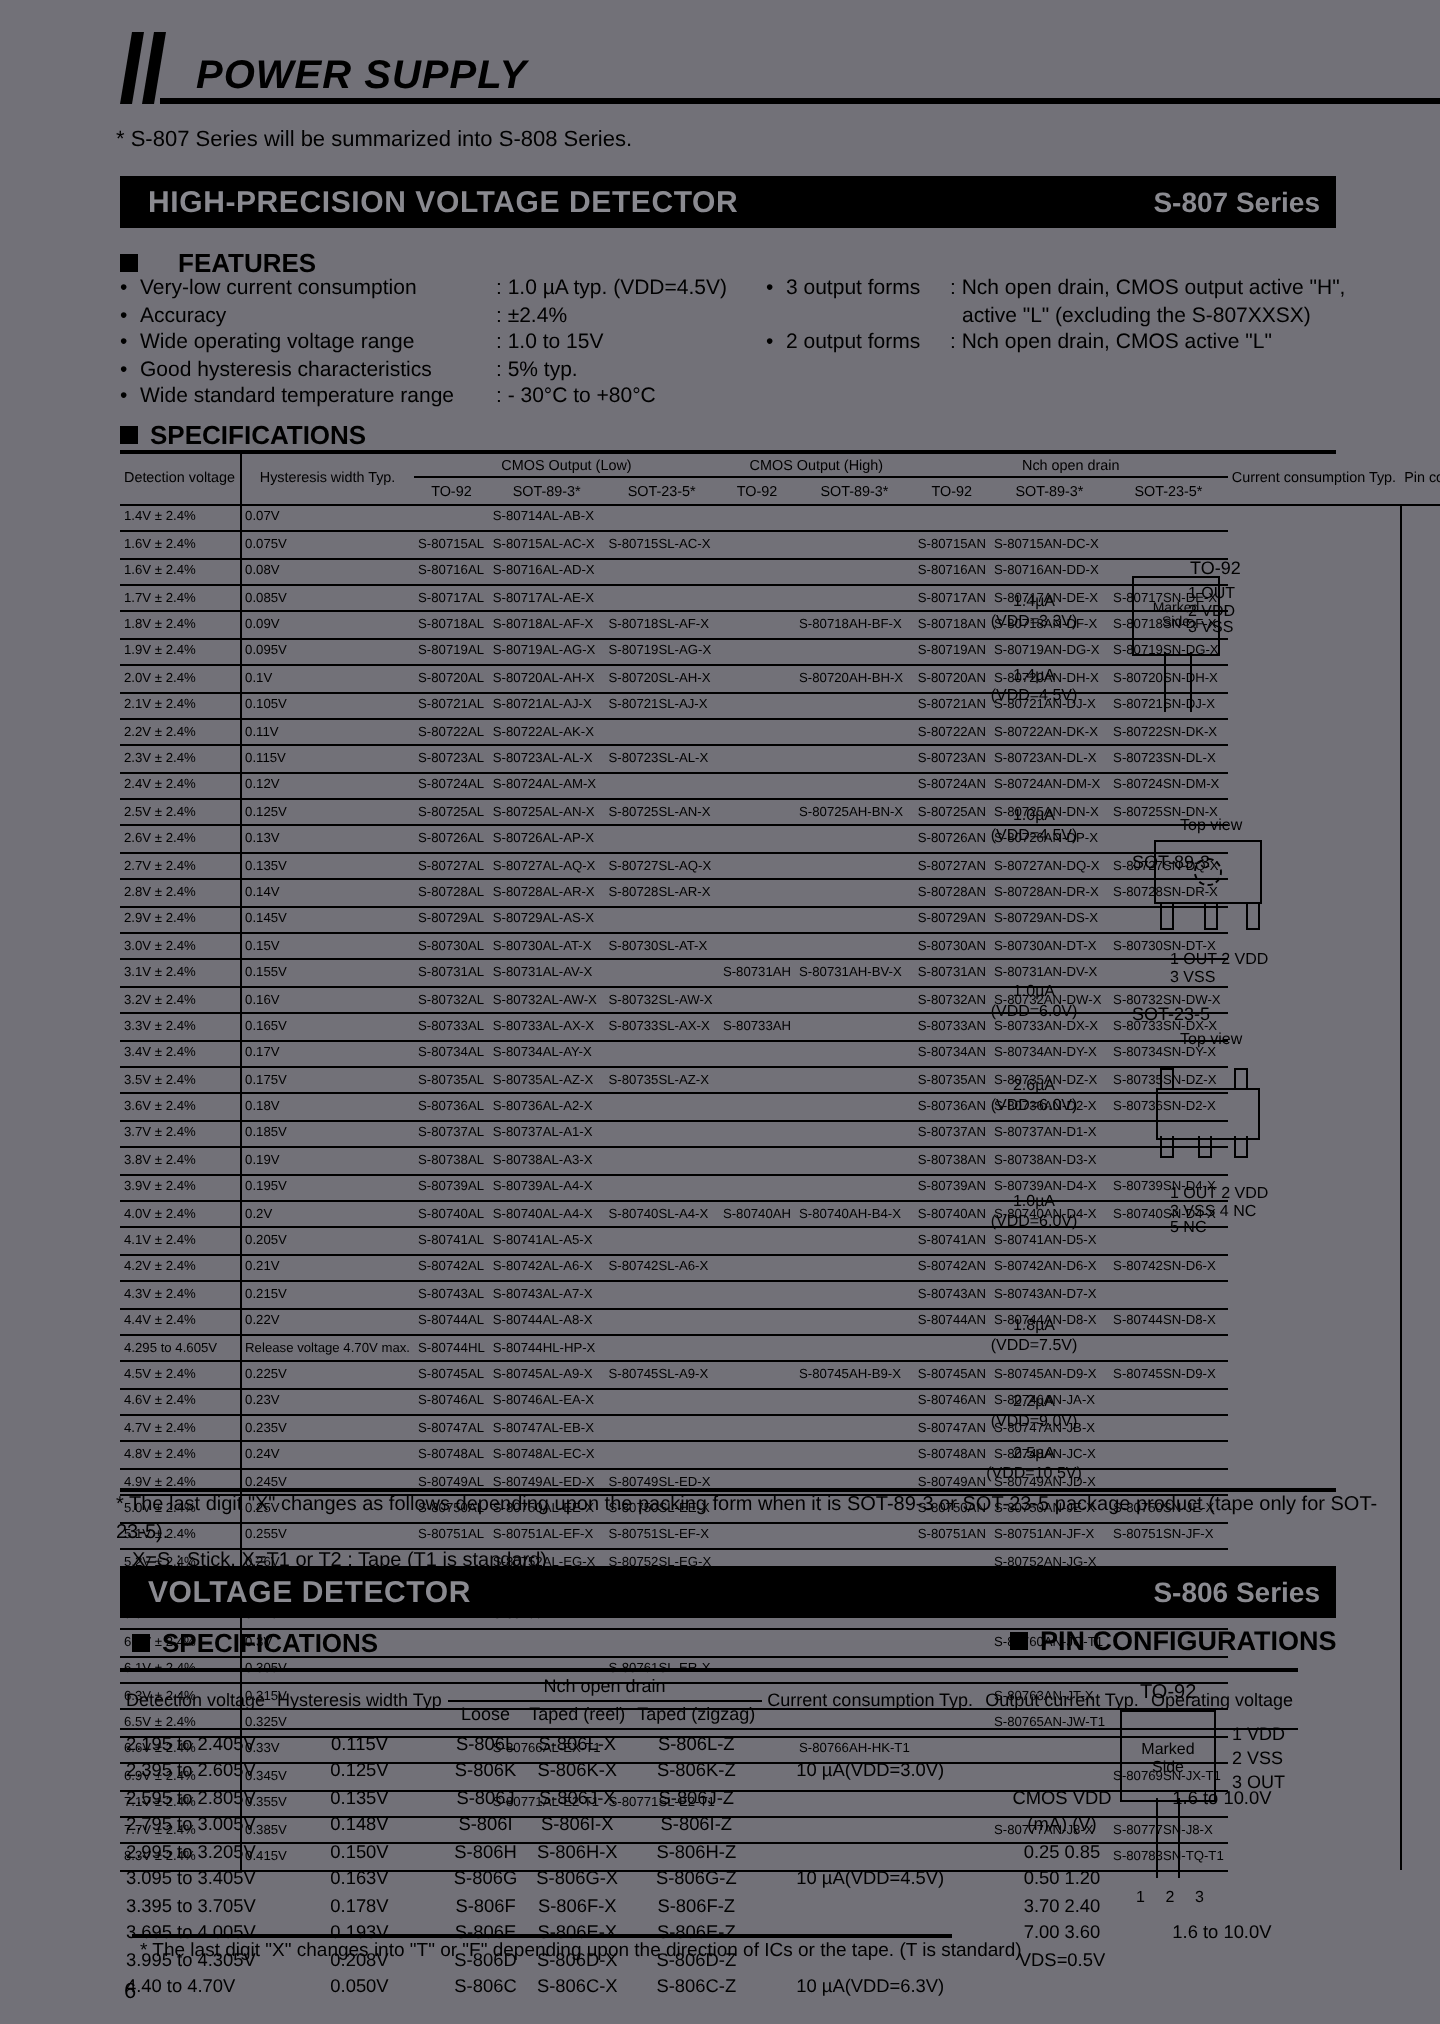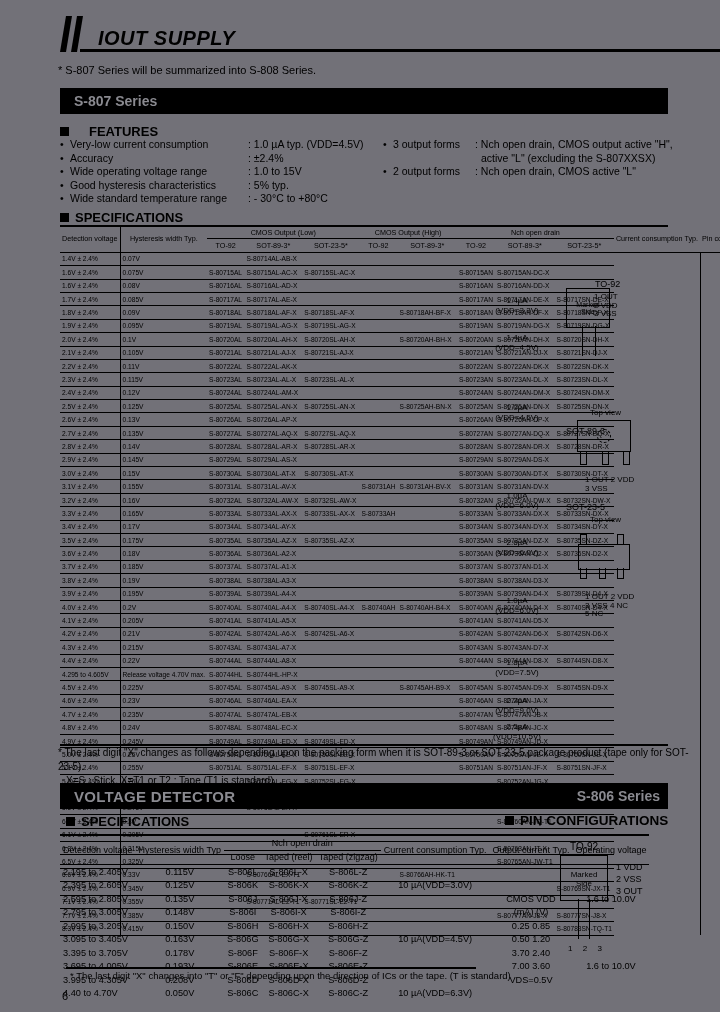--- a/index.html
+++ b/index.html
@@ -39,25 +39,26 @@
   .page-no { left:62px; top:990px; font-size:11px; }
   .hline { background:#000; height:1px; }
 </style>
 </head>
 <body>
 
 <svg class="abs logo-bars" viewBox="0 0 34 36">
   <polygon points="6,0 12,0 6,36 0,36" fill="#000"></polygon>
   <polygon points="17,0 23,0 17,36 11,36" fill="#000"></polygon>
 </svg>
-<div class="abs page-title">IOUT SUPPLY</div>
+<div class="abs page-title">POWER SUPPLY</div>
 <div class="abs title-rule"></div>
 <div class="abs note-top">* S-807 Series will be summarized into S-808 Series.</div>
 
 <div class="abs banner" style="left:60px;top:88px;width:608px;">
+  <span class="b-title">HIGH-PRECISION VOLTAGE DETECTOR</span>
   <span class="b-series">S-807 Series</span>
 </div>
 
 <div class="abs sec-head" style="left:60px;top:124px;gap:20px;">
   <span class="sq"></span>
   <span>FEATURES</span>
 </div>
 <div class="abs feat" style="left:60px;top:138px;">
   <div class="row">
       <span class="bul">•</span>

